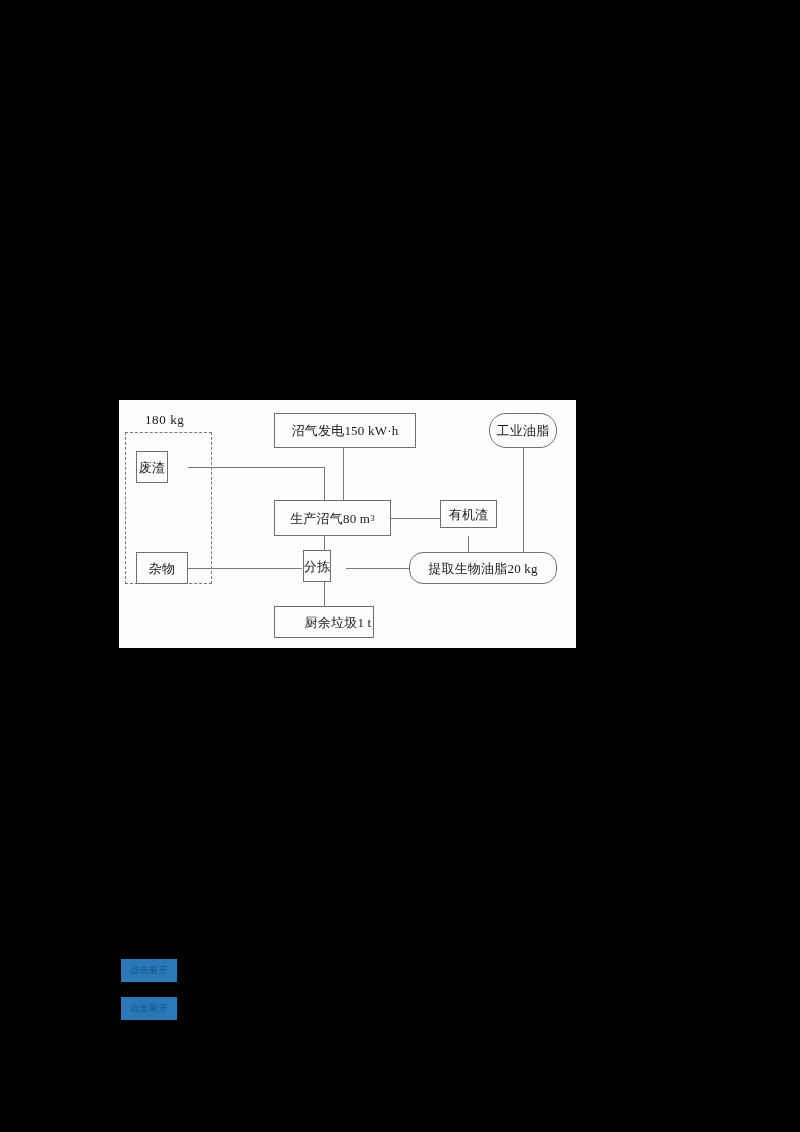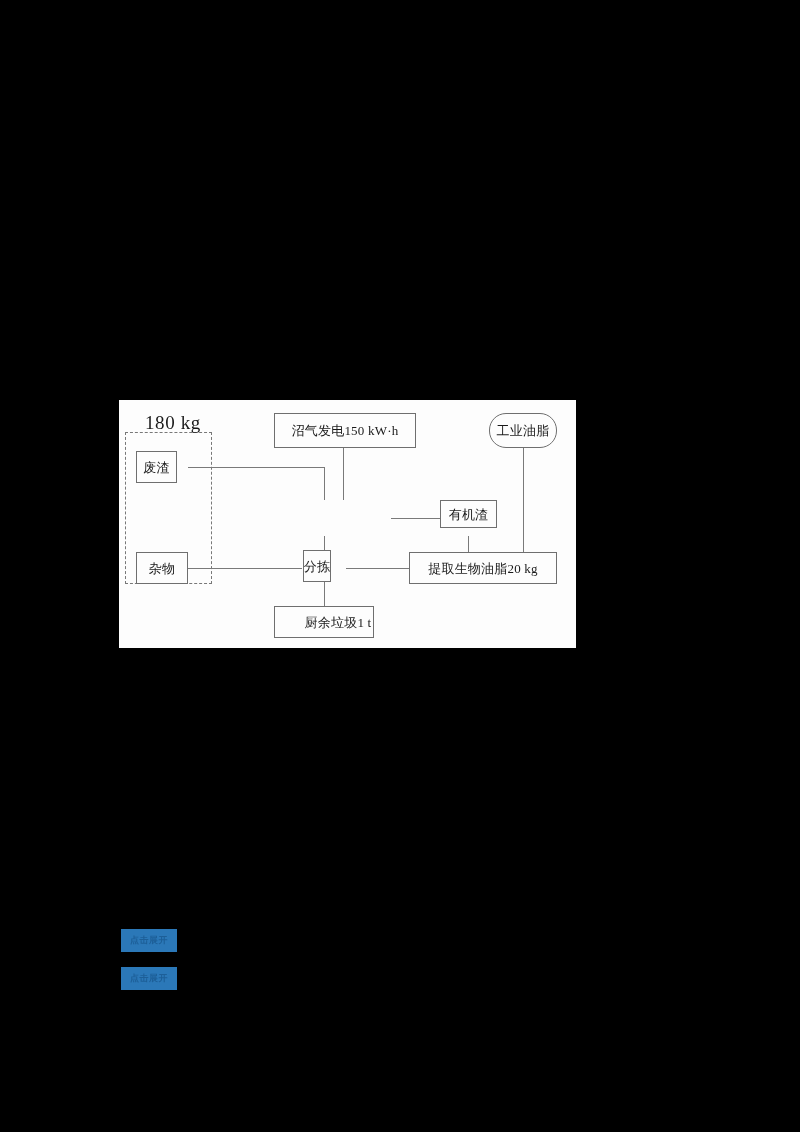--- a/index.html
+++ b/index.html
@@ -48,21 +48,21 @@
   #group-frame {
     position: absolute;
     box-sizing: border-box;
     border: 1px dashed #787878;
     background: transparent;
     z-index: 1;
   }
   #group-label {
     position: absolute;
     font-family: "Liberation Serif", "DejaVu Serif", serif;
-    font-size: 19px;
+    font-size: 13px;
     color: #1a1a1a;
     letter-spacing: 0.6px;
     white-space: nowrap;
     z-index: 2;
   }
 
   
   .conn {
     position: absolute;
     background: #7a7a7a;
@@ -80,20 +80,21 @@
     background: #2b78b8;
     color: #1d5f98;
     font-family: "Liberation Sans", sans-serif;
     font-size: 9px;
     font-weight: bold;
     display: flex;
     align-items: center;
     justify-content: center;
     overflow: hidden;
     letter-spacing: 0.5px;
+    margin-top: 30px;
   }
 </style>
 </head>
 <body>
 
 <div id="figure-canvas">
 
   <div id="group-frame" style="left:6px; top:32px; width:87px; height:152px;"></div>
 
   <div id="group-label" style="left:26px; top:12px;">180 kg</div>
@@ -114,30 +115,34 @@
   <div class="conn v" style="left:349px; top:136px; height:22px;"></div>
 
   <div class="conn v" style="left:404px; top:48px; height:110px;"></div>
 
   <div class="conn v" style="left:205px; top:182px; height:24px;"></div>
 
   <div class="node" style="left:155px; top:13px; width:142px; height:35px;">沼气发电150 kW·h</div>
 
   <div class="node" style="left:370px; top:13px; width:68px; height:35px;border-radius:17px;">工业油脂</div>
 
-  <div class="node" style="left:17px; top:51px; width:41px; height:32px;">废渣</div>
+  <div class="node" style="left:17px; top:51px; width:32px; height:32px;">废渣</div>
 
+  <div class="node" style="left:155px; top:100px; width:117px; height:36px;">
+    <span>生产沼气80 m</span>
+      <span class="sup">3</span>
+  </div>
 
   <div class="node" style="left:321px; top:100px; width:57px; height:28px;">有机渣</div>
 
   <div class="node" style="left:17px; top:152px; width:52px; height:32px;">杂物</div>
 
   <div class="node" style="left:184px; top:150px; width:28px; height:32px;">分拣</div>
 
-  <div class="node" style="left:290px; top:152px; width:148px; height:32px;">提取生物油脂20 kg</div>
+  <div class="node" style="left:290px; top:152px; width:148px; height:32px;border-radius:14px;">提取生物油脂20 kg</div>
 
   <div class="node" style="left:155px; top:206px; width:100px; height:32px;padding-left:28px;">厨余垃圾1 t</div>
 
 </div>
 
 <div class="chip" style="left:121px; top:929px; width:56px; height:23px;">点击展开</div>
 
 <div class="chip" style="left:121px; top:967px; width:56px; height:23px;">点击展开</div>
 
 </body></html>

